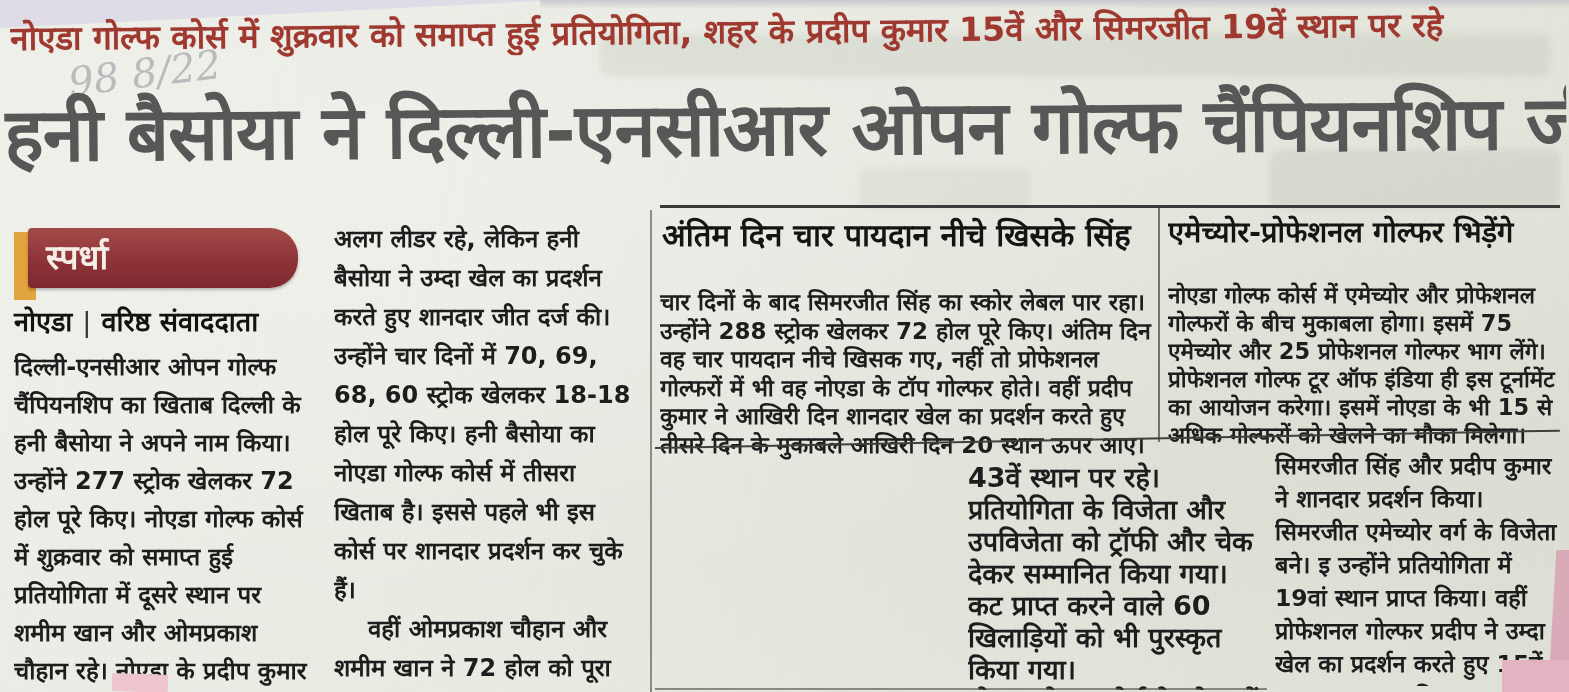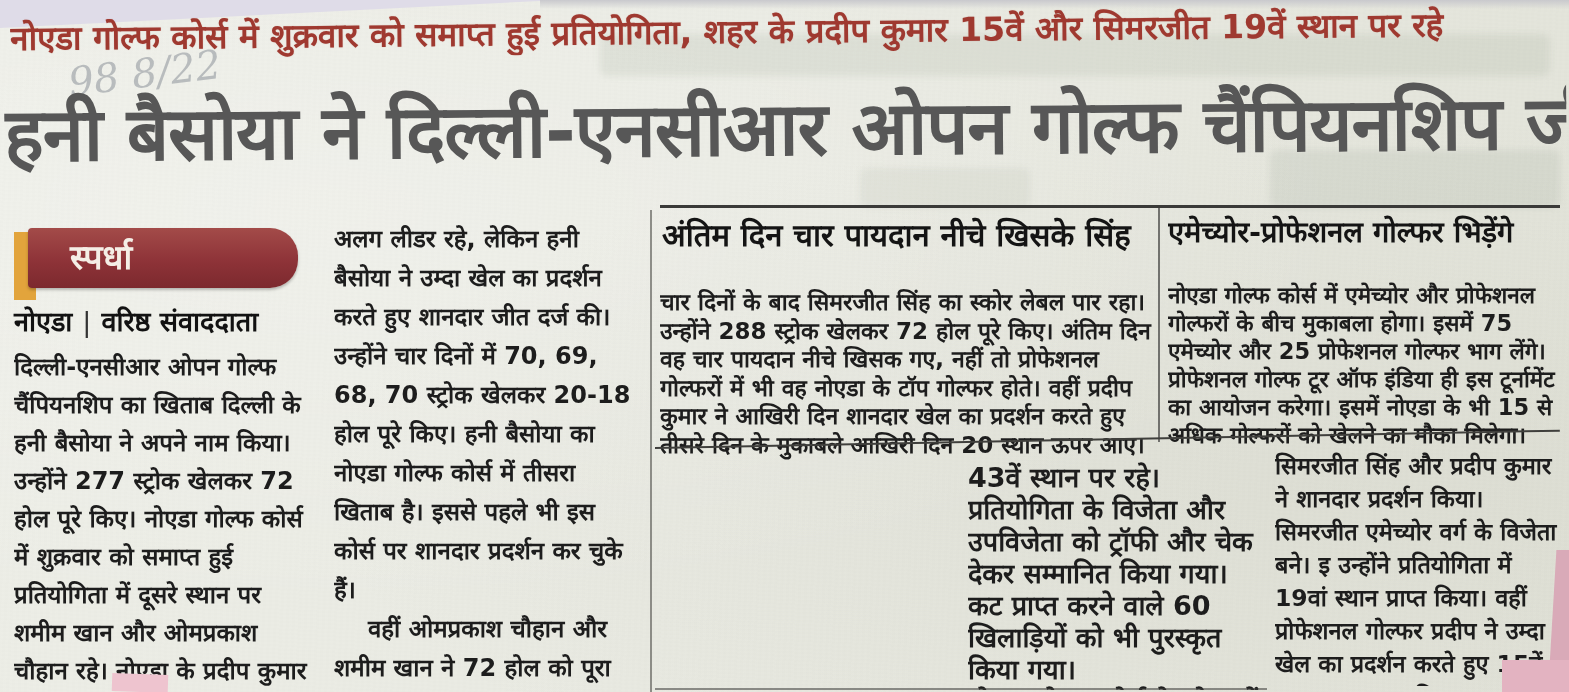--- a/index.html
+++ b/index.html
@@ -38,21 +38,21 @@
     font-style:italic;font-size:40px;color:rgba(110,116,128,.42);transform:rotate(-7deg);}
   
   .headline{left:4px;top:82px;width:1562px;margin:0;white-space:nowrap;overflow:hidden;
     font-size:74px;font-weight:700;color:#575757;letter-spacing:-1px;
     transform:rotate(-.45deg);transform-origin:left top;}
   
   .kicker-gold{left:14px;top:232px;width:22px;height:68px;background:#e2a43c;}
   .kicker-box{left:28px;top:228px;width:270px;height:60px;
     background:linear-gradient(#a34b49 0%,#8e3338 55%,#7c292e 100%);
     border-radius:4px 28px 28px 4px;box-shadow:0 2px 3px rgba(0,0,0,.25);}
-  .kicker-box span{display:block;padding-left:42px;line-height:58px;
+  .kicker-box span{display:block;padding-left:18px;line-height:58px;
     font-size:34px;font-weight:700;color:#f4eee6;}
   
   .byline{left:14px;top:302px;font-size:27px;font-weight:700;color:#121212;}
   .byline .sep{padding:0 10px;font-weight:400;color:#333;}
   
   .col{color:#1d1d1d;font-weight:600;}
   .col p{margin:0;}
   .indent{text-indent:34px;}
   .col1{left:14px;top:348px;width:304px;height:344px;font-size:24px;line-height:38px;overflow:hidden;}
   .col2{left:334px;top:220px;width:308px;height:472px;font-size:24px;line-height:39px;overflow:hidden;}
@@ -99,21 +99,21 @@
   <div class="abs byline">
     <span>नोएडा</span><span class="sep">|</span><span>वरिष्ठ संवाददाता</span>
   </div>
 
   <div class="abs col col1">
     <p>दिल्ली-एनसीआर ओपन गोल्फ चैंपियनशिप का खिताब दिल्ली के हनी बैसोया ने अपने नाम किया। उन्होंने 277 स्ट्रोक खेलकर 72 होल पूरे किए। नोएडा गोल्फ कोर्स में शुक्रवार को समाप्त हुई प्रतियोगिता में दूसरे स्थान पर शमीम खान और ओमप्रकाश चौहान रहे। नोएडा के प्रदीप कुमार और सिमरजीत सिंह ने भी अच्छा प्रदर्शन किया।</p>
 
   </div>
 
   <div class="abs col col2">
-    <p>अलग लीडर रहे, लेकिन हनी बैसोया ने उम्दा खेल का प्रदर्शन करते हुए शानदार जीत दर्ज की। उन्होंने चार दिनों में 70, 69, 68, 70 स्ट्रोक खेलकर 20-18 होल पूरे किए। हनी बैसोया का नोएडा गोल्फ कोर्स में तीसरा खिताब है। इससे पहले भी इस  कोर्स पर शानदार प्रदर्शन कर चुके हैं।</p>
+    <p>अलग लीडर रहे, लेकिन हनी बैसोया ने उम्दा खेल का प्रदर्शन करते हुए शानदार जीत दर्ज की। उन्होंने चार दिनों में 70, 69, 68, 60 स्ट्रोक खेलकर 18-18 होल पूरे किए। हनी बैसोया का नोएडा गोल्फ कोर्स में तीसरा खिताब है। इससे पहले भी इस  कोर्स पर शानदार प्रदर्शन कर चुके हैं।</p>
     <p class="indent">वहीं ओमप्रकाश चौहान और शमीम खान ने 72 होल को पूरा करने के लिए 281-281 स्ट्रोक खेले। चौथा स्थान हरेंद्र गुप्ता को मिला। चार दिनों में 282 स्ट्रोक खेला। एन थंगराजा, एम धर्मा, शंकर</p>
   </div>
 
   <div class="abs vrule1"></div>
   <div class="abs vrule2"></div>
   <div class="abs hrule-top"></div>
 
   <h2 class="abs box-heading bh1">अंतिम दिन चार पायदान नीचे खिसके सिंह</h2>
   <p class="abs box-body bb1">चार दिनों के बाद सिमरजीत सिंह का स्कोर लेबल पार रहा। उन्होंने 288 स्ट्रोक खेलकर 72 होल पूरे किए। अंतिम दिन वह चार पायदान नीचे खिसक गए, नहीं तो प्रोफेशनल गोल्फरों में भी वह नोएडा के टॉप गोल्फर होते। वहीं प्रदीप कुमार ने आखिरी दिन शानदार खेल का प्रदर्शन करते हुए तीसरे दिन के मुकाबले आखिरी दिन 20 स्थान ऊपर आए। वह गुरुवार तक 35वें स्थान पर थे।</p>
 

